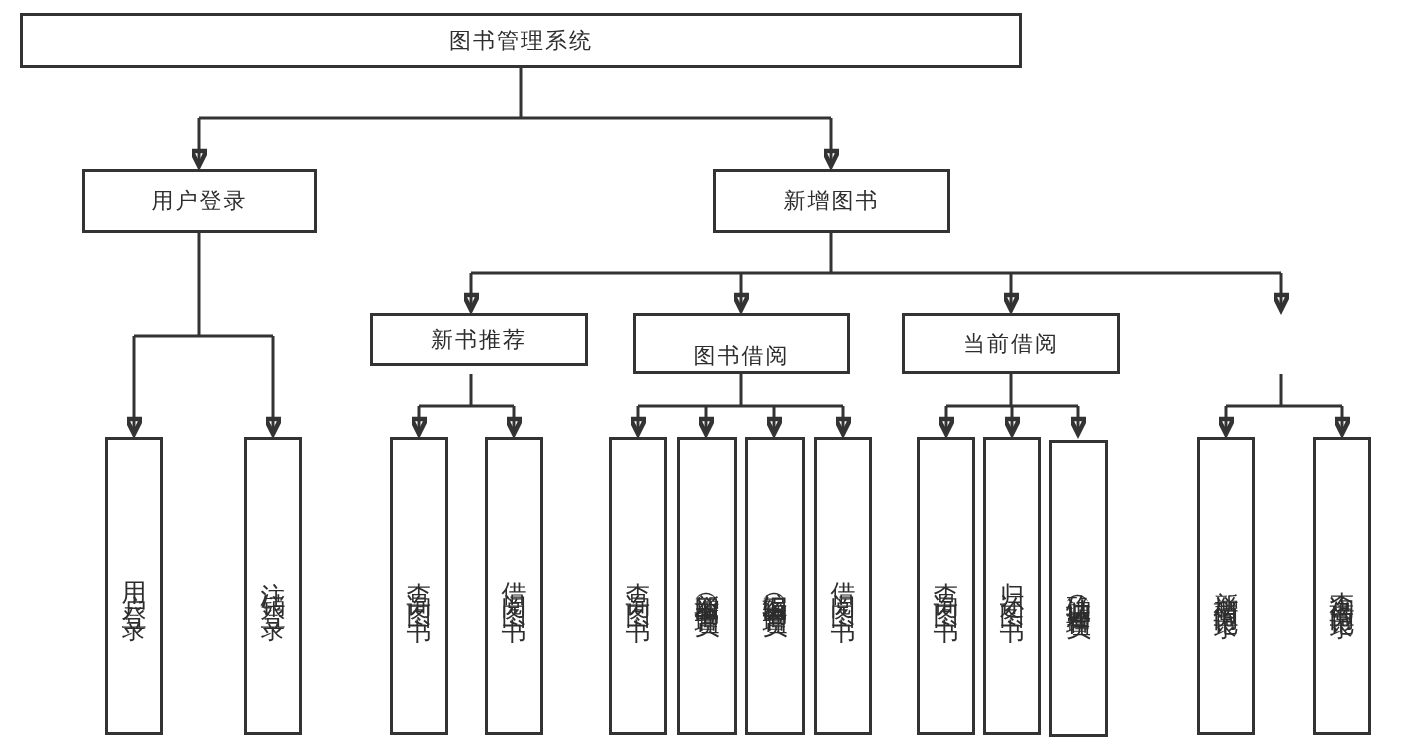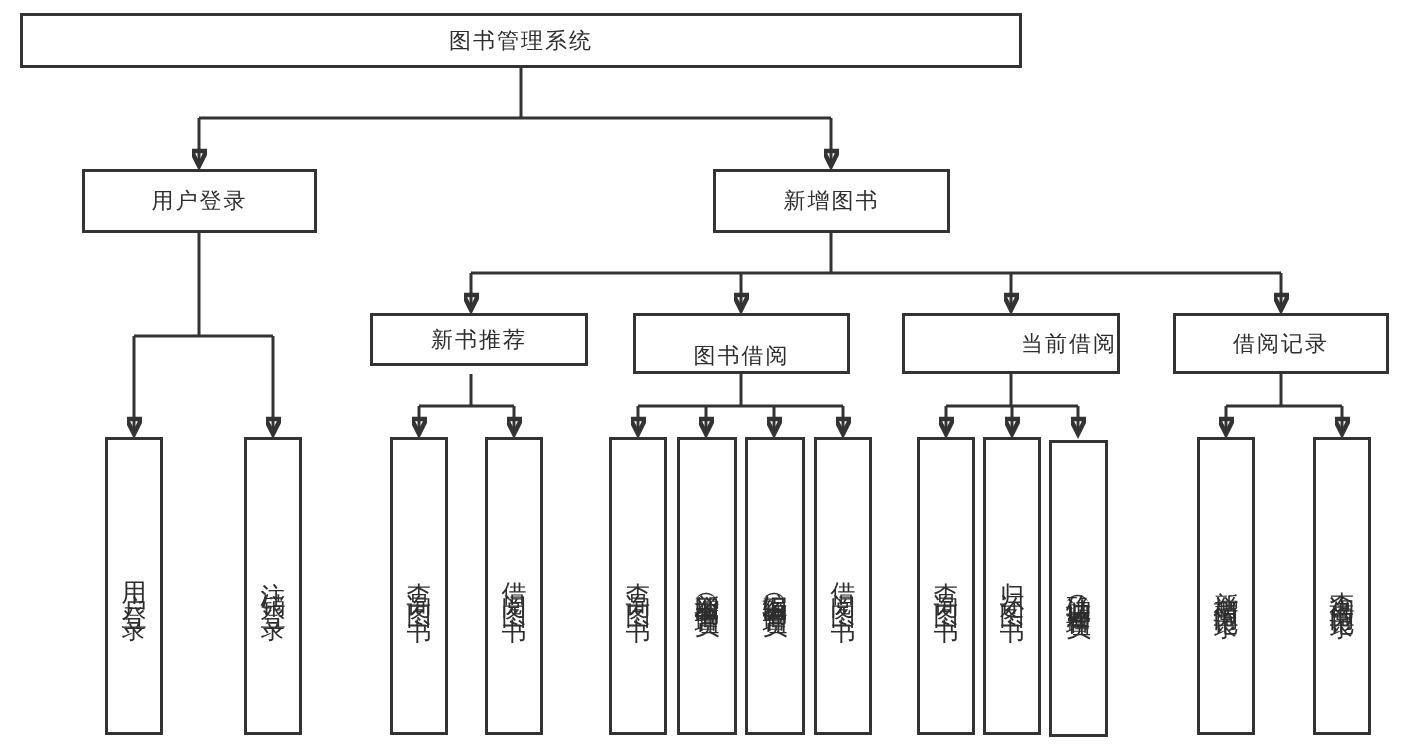--- a/index.html
+++ b/index.html
@@ -134,25 +134,22 @@
   <div class="box h" style="left:713px; top:169px; width:237px; height:64px;">
     <span class="lbl">新增图书</span>
   </div>
 
   <div class="box h" style="left:362px; top:313px; width:218px; height:53px;margin-left:8px;">
     <span class="lbl">新书推荐</span>
   </div>
   <div class="box h" style="left:633px; top:313px; width:217px; height:61px;align-items:flex-end;">
     <span class="lbl">图书借阅</span>
   </div>
-  <div class="box h" style="left:902px; top:313px; width:218px; height:61px;justify-content:flex-end;">
+  <div class="box h" style="left:902px; top:313px; width:218px; height:61px;">
     <span class="lbl">当前借阅</span>
-  </div>
-  <div class="box h" style="left:1173px; top:313px; width:216px; height:61px;">
-    <span class="lbl">借阅记录</span>
   </div>
 
   <div class="box v" style="left:105px; top:437px; width:58px; height:298px;">
     <span class="lbl">用户登录</span>
   </div>
   <div class="box v" style="left:244px; top:437px; width:58px; height:298px;">
     <span class="lbl">注销登录</span>
   </div>
 
   <div class="box v" style="left:390px; top:437px; width:58px; height:298px;">

